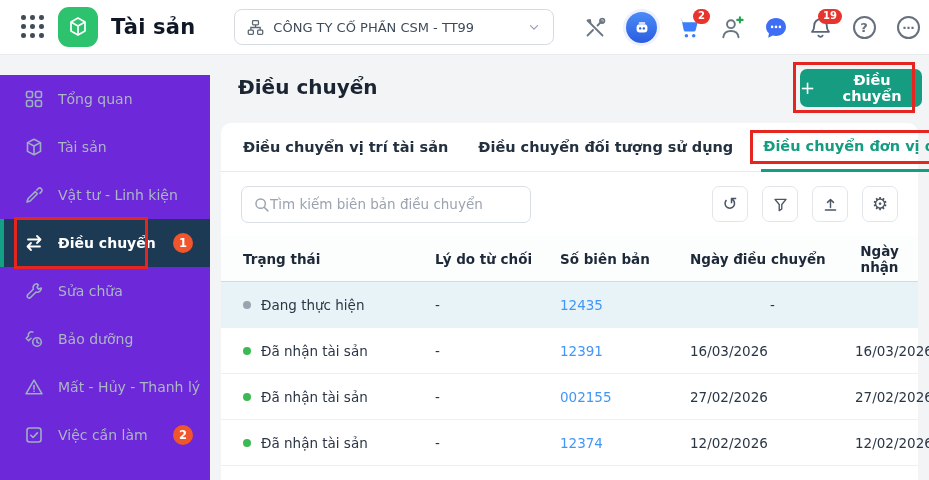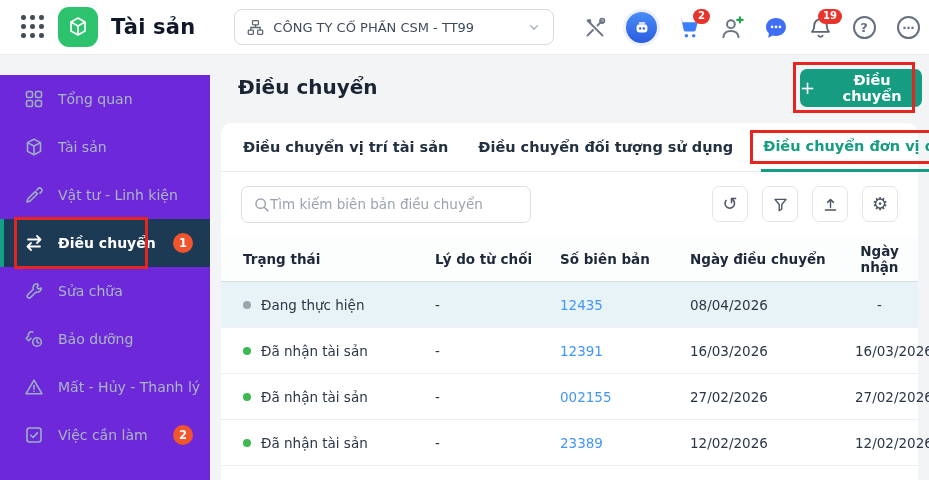--- a/index.html
+++ b/index.html
@@ -295,21 +295,20 @@
           <span class="c5">Ngày nhận</span>
         </div>
 
         <div class="trow hl">
           <span class="c1 status-cell">
               <i class="dot" style="background: rgb(154, 164, 174);"></i>
               <span>Đang thực hiện</span>
             </span>
           <span class="c2">-</span>
           <span class="c3"><span class="link">12435</span></span>
-          <span class="c4">08/04/2026</span>
           <span class="c5">-</span>
         </div>
         <div class="trow">
           <span class="c1 status-cell">
               <i class="dot" style="background: rgb(60, 185, 83);"></i>
               <span>Đã nhận tài sản</span>
             </span>
           <span class="c2">-</span>
           <span class="c3"><span class="link">12391</span></span>
           <span class="c4">16/03/2026</span>
@@ -324,21 +323,21 @@
           <span class="c3"><span class="link">002155</span></span>
           <span class="c4">27/02/2026</span>
           <span class="c5">27/02/2026</span>
         </div>
         <div class="trow">
           <span class="c1 status-cell">
               <i class="dot" style="background: rgb(60, 185, 83);"></i>
               <span>Đã nhận tài sản</span>
             </span>
           <span class="c2">-</span>
-          <span class="c3"><span class="link">23389</span></span>
+          <span class="c3"><span class="link">12374</span></span>
           <span class="c4">12/02/2026</span>
           <span class="c5">12/02/2026</span>
         </div>
       </div>
     </div>
   </div>
 
 </div>
 
 </body></html>

